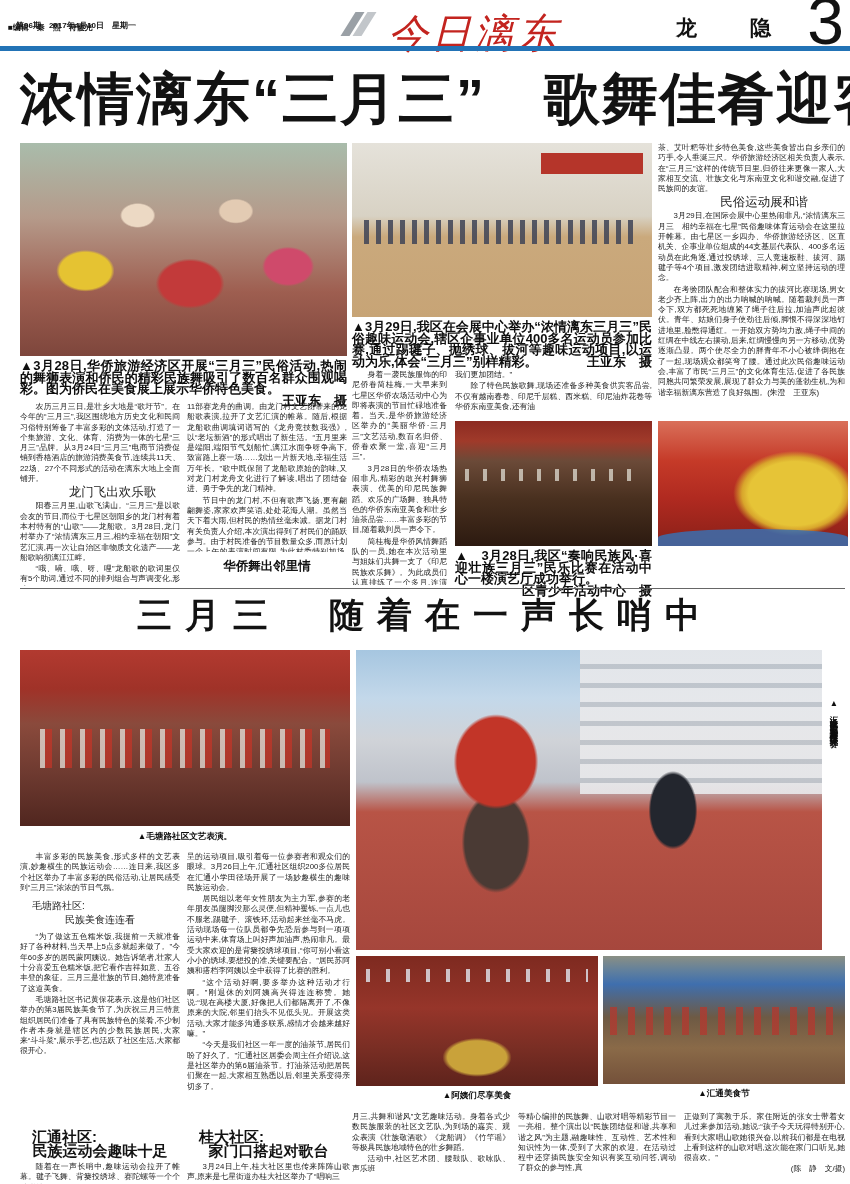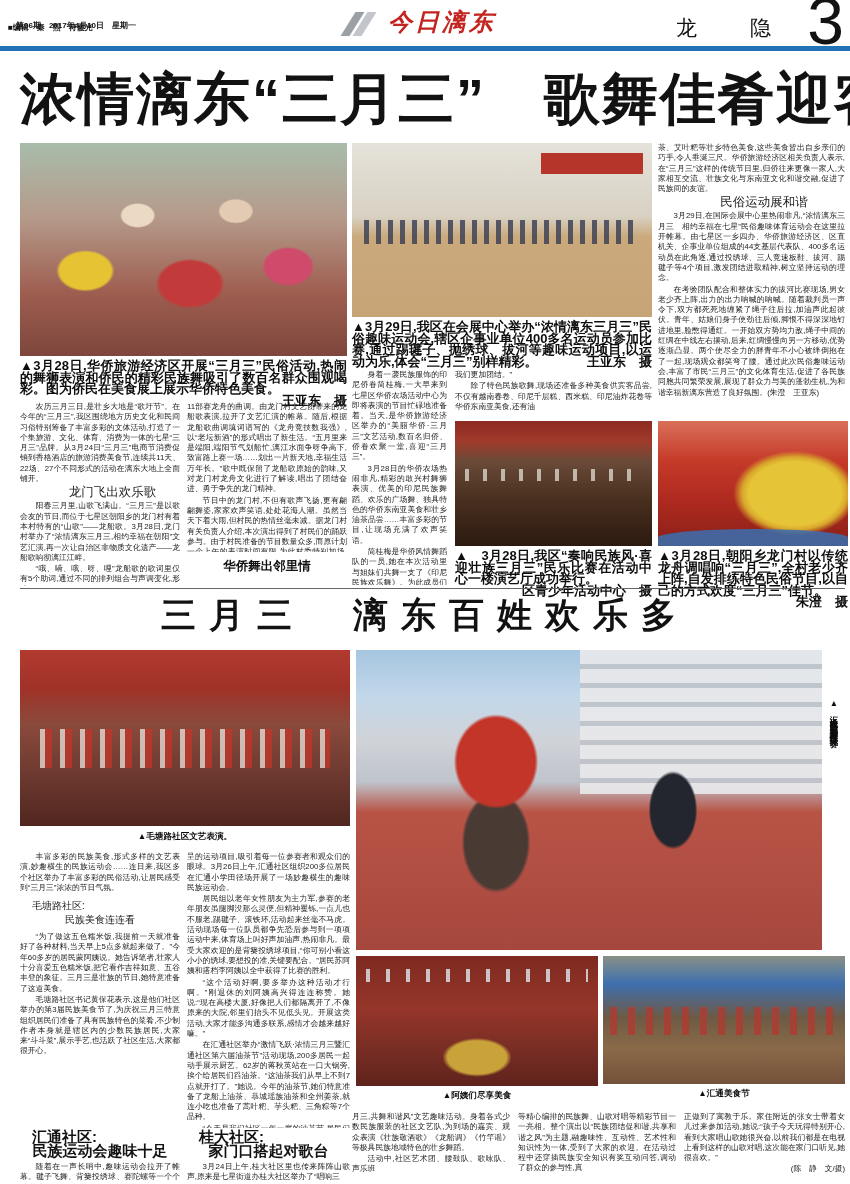--- a/index.html
+++ b/index.html
@@ -6,23 +6,23 @@
   .page { position:relative; width:850px; height:1184px; background:#fff; overflow:hidden;
           font-family:"Liberation Sans","DejaVu Sans",sans-serif; color:#121212; }
   .abs { position:absolute; }
 
   
   .hdr-issue   { left:16px;  top:7px;  font-size:8px; font-weight:bold; white-space:nowrap;margin-top:13px; }
   .hdr-editors { left:8px;  top:22px; font-size:8px; font-weight:bold; white-space:nowrap; }
   .slashes { left:348px; top:12px; }
   .slash { display:inline-block; width:9px; height:24px; background:#9aa0a6; transform:skewX(-32deg); margin-right:3px; }
   .slash.s2 { background:#c2c6ca; }
-  .masthead { left:388px; top:6px; font-size:24px; font-weight:bold; font-style:italic;
+  .masthead { left:388px; top:6px; font-size:40px; font-weight:normal; font-style:italic;
               font-family:"DejaVu Serif","Liberation Serif",serif; color:#c3241f; letter-spacing:3px; }
-  .sectname { left:676px; top:14px; font-size:21px; font-weight:normal; letter-spacing:16px;
+  .sectname { left:676px; top:14px; font-size:21px; font-weight:bold; letter-spacing:16px;
               font-family:"DejaVu Serif","Liberation Serif",serif; white-space:nowrap; }
   .pagenum { right:6px; top:-12px; font-size:66px; font-weight:400; line-height:1; }
   .bluebar { left:0; top:46px; width:850px; height:5px; background:#2273b6; }
   .sep { left:20px; top:588px; width:825px; height:1px; background:#666; }
 
   
   .headline1 { left:20px; top:62px; width:810px; text-align:center; font-size:56px; font-weight:900; letter-spacing:2px; white-space:nowrap; }
   .headline2 { left:20px; top:592px; width:810px; text-align:center; font-size:35px; font-weight:900; letter-spacing:13px; white-space:nowrap; }
 
   
@@ -125,21 +125,21 @@
     <div class="crowd"></div>
     <div class="banner"></div>
   </div>
   <div class="caption" style="left:352px; top:321px; width:300px; height:44px;">
     <span>▲3月29日,我区在会展中心举办“浓情漓东三月三”民俗趣味运动会,辖区企事业单位400多名运动员参加比赛,通过踢毽子、抛绣球、拔河等趣味运动项目,以运动为乐,体会“三月三”别样精彩。</span>
     <span class="credit">王亚东　摄</span>
   </div>
 
   <div class="col" style="left:352px; top:370px; width:95px; height:215px;">
     <p>身着一袭民族服饰的印尼侨眷简桂梅,一大早来到七星区华侨农场活动中心为即将表演的节目忙碌地准备着。当天,是华侨旅游经济区举办的“美丽华侨·三月三”文艺活动,数百名归侨、侨眷欢聚一堂,喜迎“三月三”。</p>
-    <p>3月28日的华侨农场热闹非凡,精彩的敢兴村舞狮表演、优美的印尼民族舞蹈、欢乐的广场舞、独具特色的华侨东南亚美食和壮乡油茶品尝……丰富多彩的节目,让现场充满了欢声笑语。</p>
+    <p>3月28日的华侨农场热闹非凡,精彩的敢兴村舞狮表演、优美的印尼民族舞蹈、欢乐的广场舞、独具特色的华侨东南亚美食和壮乡油茶品尝……丰富多彩的节目,随着裁判员一声令下。</p>
     <p>简桂梅是华侨风情舞蹈队的一员,她在本次活动里与姐妹们共舞一支了《印尼民族欢乐舞》。为此成员们认真排练了一个多月,连演出服都在印尼定制的。她说,因为跳舞,她在华侨农场生活和工作时结识到许多归侨舞友,大家友谊一直延续至今。“是跳舞让</p>
   </div>
   <div class="col" style="left:455px; top:370px; width:197px; height:48px;">
     <p class="cont">我们更加团结。”</p>
     <p>除了特色民族歌舞,现场还准备多种美食供宾客品尝,不仅有越南春卷、印尼千层糕、西米糕、印尼油炸花卷等华侨东南亚美食,还有油</p>
   </div>
 
   <div class="photo ph-music" style="left:455px; top:421px; width:197px; height:125px;">
     <div class="row"></div>
   </div>
@@ -151,28 +151,24 @@
   <div class="col" style="left:658px; top:143px; width:187px; height:275px;">
     <p class="cont">茶、艾叶粑等壮乡特色美食,这些美食皆出自乡亲们的巧手,令人垂涎三尺。华侨旅游经济区相关负责人表示,在“三月三”这样的传统节日里,归侨往来更像一家人,大家相互交流、壮族文化与东南亚文化和谐交融,促进了民族间的友谊。</p>
     <p class="colhead">民俗运动展和谐</p>
     <p>3月29日,在国际会展中心里热闹非凡,“浓情漓东三月三　相约幸福在七星”民俗趣味体育运动会在这里拉开帷幕。由七星区一乡四办、华侨旅游经济区、区直机关、企事业单位组成的44支基层代表队、400多名运动员在此角逐,通过投绣球、三人竞速板鞋、拔河、踢毽子等4个项目,激发团结进取精神,树立坚持运动的理念。</p>
     <p>在考验团队配合和整体实力的拔河比赛现场,男女老少齐上阵,出力的出力呐喊的呐喊。随着裁判员一声令下,双方都死死地缠紧了绳子往后拉,加油声此起彼伏。青年、姑娘们身子使劲往后倾,脚恨不得深深地钉进地里,脸憋得通红。一开始双方势均力敌,绳子中间的红绸在中线左右摆动,后来,红绸慢慢向另一方移动,优势逐渐凸显。两个使尽全力的胖青年不小心被绊倒抱在了一起,现场观众都笑弯了腰。通过此次民俗趣味运动会,丰富了市民“三月三”的文化体育生活,促进了各民族同胞共同繁荣发展,展现了群众力与美的蓬勃生机,为和谐幸福新漓东营造了良好氛围。(朱澄　王亚东)</p>
   </div>
 
   <div class="photo ph-dragon" style="left:658px; top:421px; width:190px; height:125px;">
     <div class="wave"></div>
   </div>
-  <div class="caption" style="left:658px; top:550px; width:190px; height:38px;">
-    <span>▲3月28日,朝阳乡龙门村以传统龙舟调唱响“三月三”,全村老少齐上阵,自发排练特色民俗节目,以自己的方式欢度“三月三”佳节。</span>
-    <span class="credit">朱澄　摄</span>
-  </div>
 
   <div class="abs sep"></div>
 
-  <div class="abs headline2">三月三　漓东百姓欢乐多</div>
+  <div class="abs headline2">三月三　随着在一声长哨中</div>
 
   <div class="photo ph-stage" style="left:20px; top:650px; width:330px; height:176px;">
     <div class="dancers"></div>
   </div>
   <div class="capctr" style="left:20px; top:831px; width:330px;">▲毛塘路社区文艺表演。</div>
 
   <div class="col" style="left:20px; top:852px; width:160px; height:276px;">
     <p>丰富多彩的民族美食,形式多样的文艺表演,妙趣横生的民族运动会……连日来,我区多个社区举办了丰富多彩的民俗活动,让居民感受到“三月三”浓浓的节日气氛。</p>
     <div class="colhead-two">
       <span class="l1">毛塘路社区:</span>
@@ -186,21 +182,20 @@
     <span class="l2">民族运动会趣味十足</span>
   </div>
   <div class="col" style="left:20px; top:1162px; width:160px; height:22px;">
     <p>随着在一声长哨中,趣味运动会拉开了帷幕。毽子飞舞、背篓投绣球、赛陀螺等一个个精彩纷</p>
   </div>
 
   <div class="col" style="left:187px; top:852px; width:163px; height:276px;">
     <p class="cont">呈的运动项目,吸引着每一位参赛者和观众们的眼球。3月26日上午,汇通社区组织200多位居民在汇通小学田径场开展了一场妙趣横生的趣味民族运动会。</p>
     <p>居民组以老年女性朋友为主力军,参赛的老年朋友虽腿脚没那么灵便,但精神矍铄,一点儿也不服老,踢毽子、滚铁环,活动起来丝毫不马虎。活动现场每一位队员都争先恐后参与到一项项运动中来,体育场上叫好声加油声,热闹非凡。最受大家欢迎的是背篓投绣球项目,“你可别小看这小小的绣球,要想投的准,关键要配合。”居民苏阿姨和搭档李阿姨以全中获得了比赛的胜利。</p>
     <p>“这个活动好啊,要多举办这种活动才行啊。”刚退休的刘阿姨高兴得连连称赞。她说:“现在高楼大厦,好像把人们都隔离开了,不像原来的大院,邻里们抬头不见低头见。开展这类活动,大家才能多沟通多联系,感情才会越来越好嘛。”</p>
-    <p>在汇通社区举办“激情飞跃·浓情三月三暨汇通社区第六届油茶节”活动现场,200多居民一起动手展示厨艺。62岁的蒋秋英站在一口大锅旁,挨个给居民们舀油茶。“这油茶我们从早上不到7点就开打了。”她说。今年的油茶节,她们特意准备了龙船上油茶、恭城瑶族油茶和全州姜茶,就连小吃也准备了蒿叶粑、芋头粑、三角粽等7个品种。</p>
     <p>“今天是我们社区一年一度的油茶节,居民们盼了好久了。”汇通社区居委会周主任介绍说,这是社区举办的第6届油茶节。打油茶活动把居民们聚在一起,大家相互熟悉以后,邻里关系变得亲切多了。</p>
   </div>
   <div class="headabs" style="left:187px; top:1130px; width:163px;">
     <span class="l1">桂大社区:</span>
     <span class="l2">家门口搭起对歌台</span>
   </div>
   <div class="col" style="left:187px; top:1162px; width:163px; height:22px;">
     <p>3月24日上午,桂大社区里也传来阵阵山歌声,原来是七星街道办桂大社区举办了“唱响三</p>
   </div>
 

